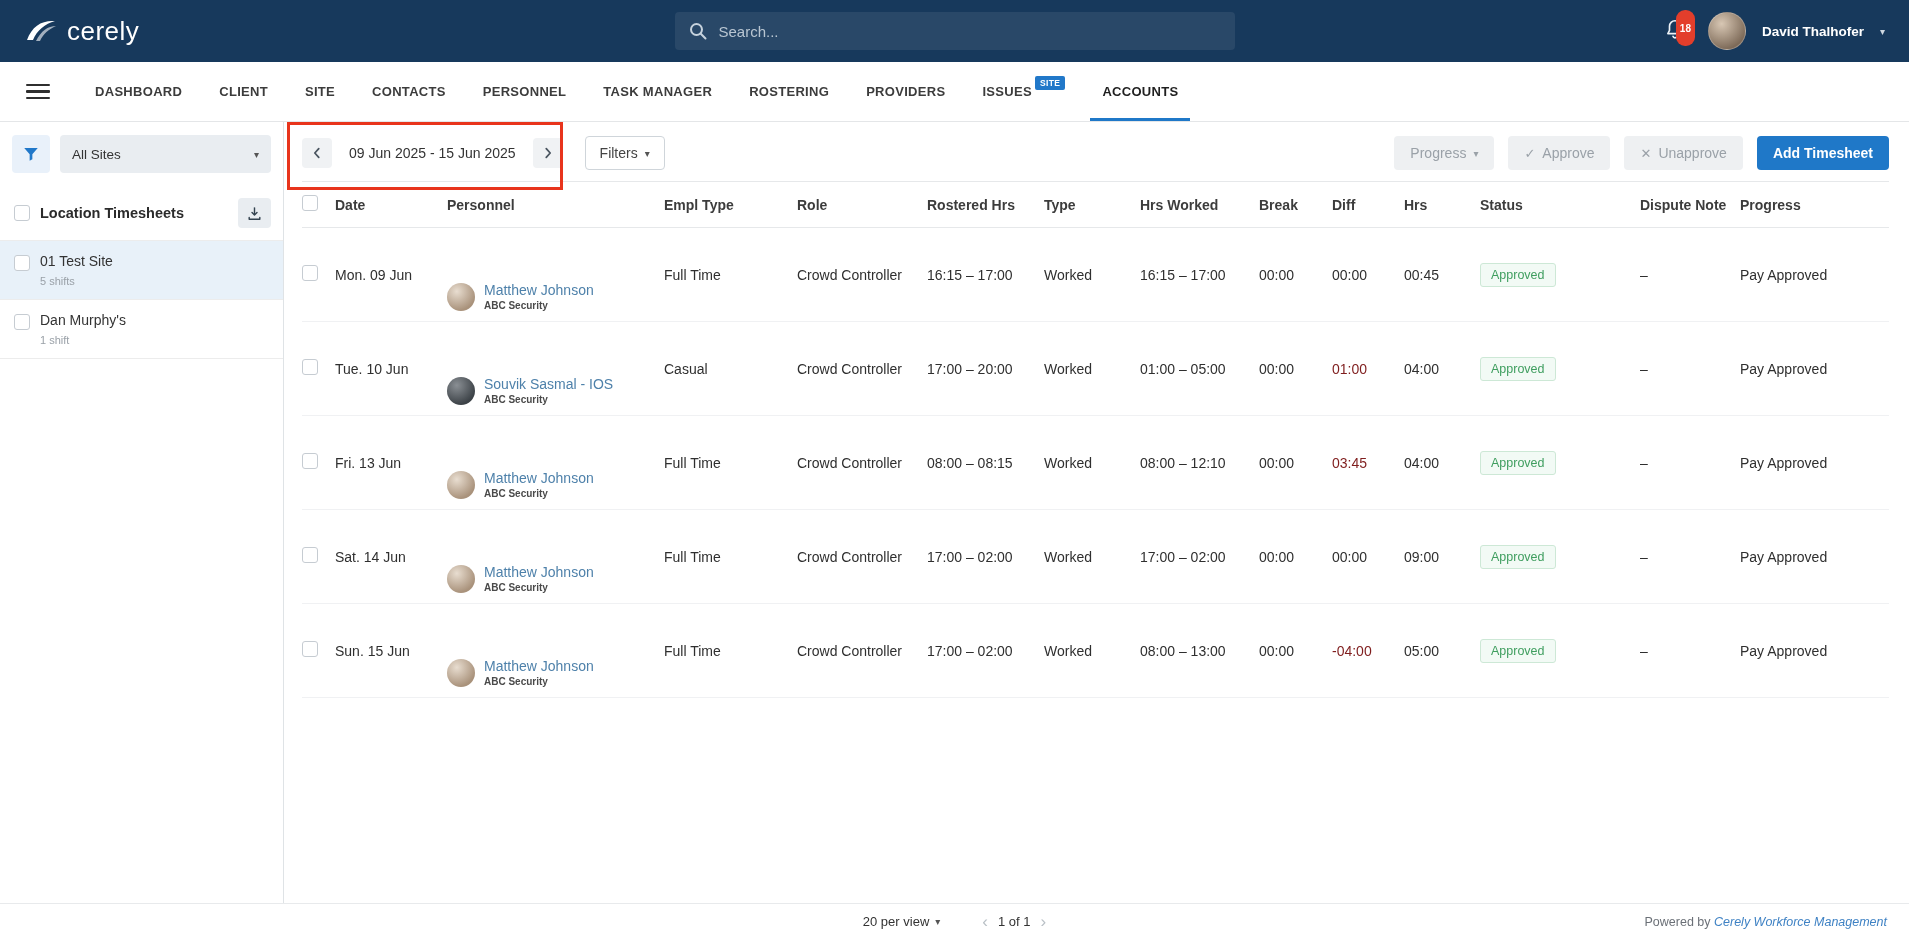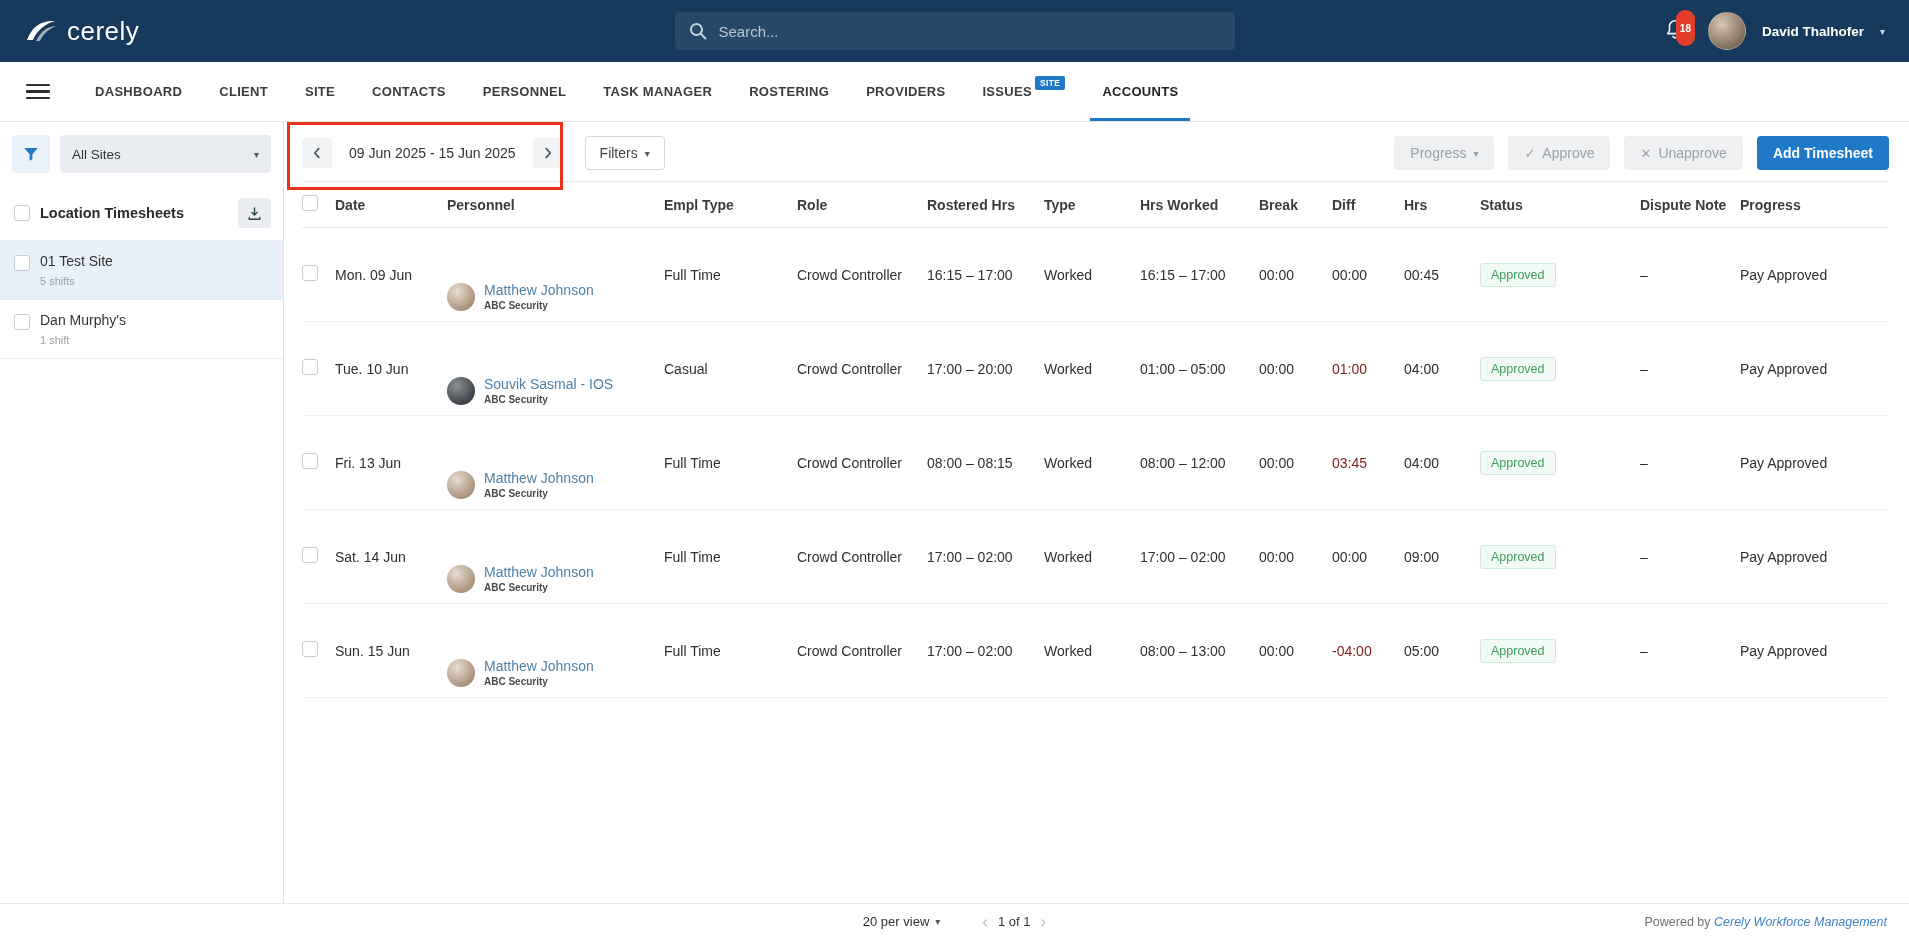--- a/index.html
+++ b/index.html
@@ -417,21 +417,21 @@
                 <span class="pcol">
                   <a class="plink">Matthew Johnson</a>
                   <span class="pcompany">ABC Security</span>
                 </span>
               </div>
             </td>
             <td>Full Time</td>
             <td>Crowd Controller</td>
             <td>08:00 – 08:15</td>
             <td>Worked</td>
-            <td>08:00 – 12:00</td>
+            <td>08:00 – 12:10</td>
             <td>00:00</td>
             <td class="neg">03:45</td>
             <td>04:00</td>
             <td><span class="badge-approved">Approved</span></td>
             <td>–</td>
             <td>Pay Approved</td>
           </tr>
 
           <tr>
             <td><input type="checkbox" style=""></td>

